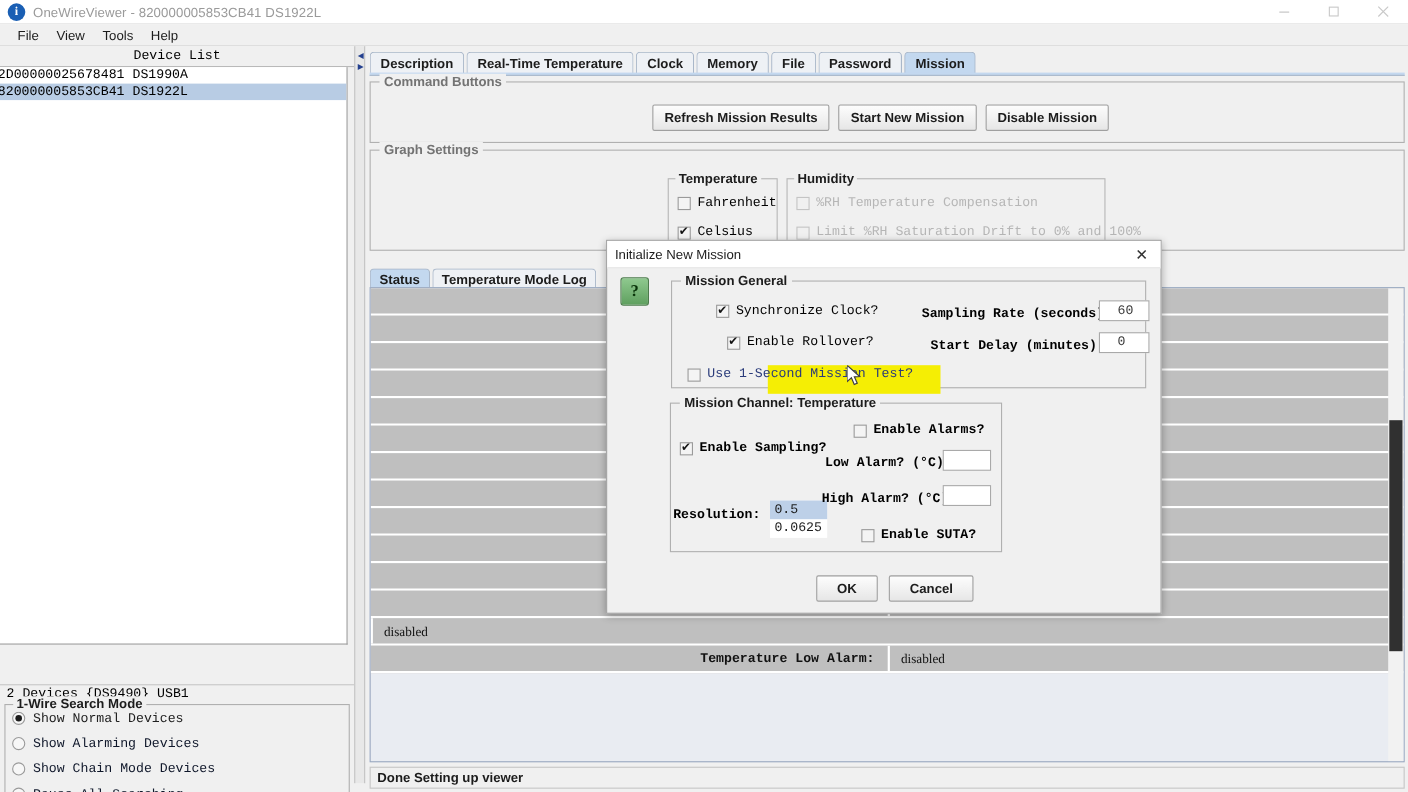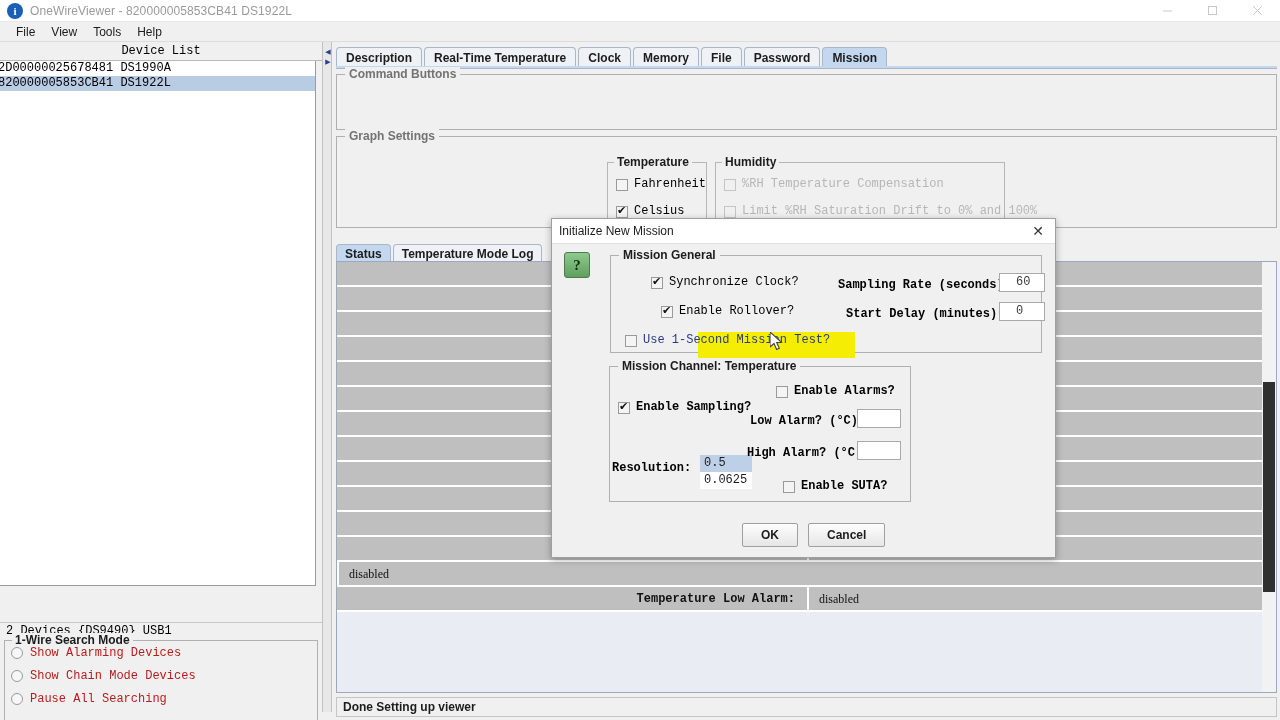--- a/index.html
+++ b/index.html
@@ -87,21 +87,21 @@
   .radio {
     width: 12px; height: 12px; border-radius: 50%;
     border: 1px solid #9a9a9a; background: #f7f7f7;
     margin-right: 7px; display: inline-flex; align-items: center; justify-content: center;
     flex: none;
   }
   .radio.on::after {
     content: ''; width: 6px; height: 6px; border-radius: 50%; background: #1c1c1c;
   }
   .radio-label { color: #202020; }
-  .radio-row.dim .radio-label { color: #b91c1c; }
+  .radio-row.dim .radio-label { color: #0f172a; }
 
   
   .splitter {
     position: absolute; left: 322px; top: 42px; width: 10px; height: 670px;
     background: #e8e8e8; border-left: 1px solid #c2c2c2; border-right: 1px solid #c2c2c2;
   }
   .split-arrow {
     position: absolute; left: 1px; width: 8px; height: 8px;
     font-size: 7px; line-height: 8px; text-align: center; color: #24408e;
   }
@@ -296,20 +296,24 @@
   <div class="left-panel">
     <div class="devlist-header">Device List</div>
     <div class="devlist">
       <div class="dev-row">2D00000025678481 DS1990A</div>
       <div class="dev-row sel">820000005853CB41 DS1922L</div>
     </div>
     <div class="status-line">2 Devices  {DS9490} USB1</div>
 
     <div class="searchmode-group">
       <div class="group-title">1-Wire Search Mode</div>
+      <div class="radio-row">
+        <span class="radio on"></span>
+        <span class="radio-label">Show Normal Devices</span>
+      </div>
       <div class="radio-row dim">
         <span class="radio"></span>
         <span class="radio-label">Show Alarming Devices</span>
       </div>
       <div class="radio-row dim">
         <span class="radio"></span>
         <span class="radio-label">Show Chain Mode Devices</span>
       </div>
       <div class="radio-row dim">
         <span class="radio"></span>
@@ -331,20 +335,25 @@
       <div class="tab">Clock</div>
       <div class="tab">Memory</div>
       <div class="tab">File</div>
       <div class="tab">Password</div>
       <div class="tab active">Mission</div>
     </div>
     <div class="tab-underline"></div>
 
     <div class="panel" id="cmd-panel">
       <div class="ptitle">Command Buttons</div>
+      <div class="cmd-buttons">
+        <button class="btn">Refresh Mission Results</button>
+        <button class="btn">Start New Mission</button>
+        <button class="btn">Disable Mission</button>
+      </div>
     </div>
 
     <div class="panel" id="graph-panel">
       <div class="ptitle">Graph Settings</div>
 
       <div class="sub-group" id="temp-group">
         <div class="sub-title">Temperature</div>
         <div class="chk-row" style="position:absolute; left:8px; top:14px;">
           <span class="cb"></span>
           <span>Fahrenheit</span>

